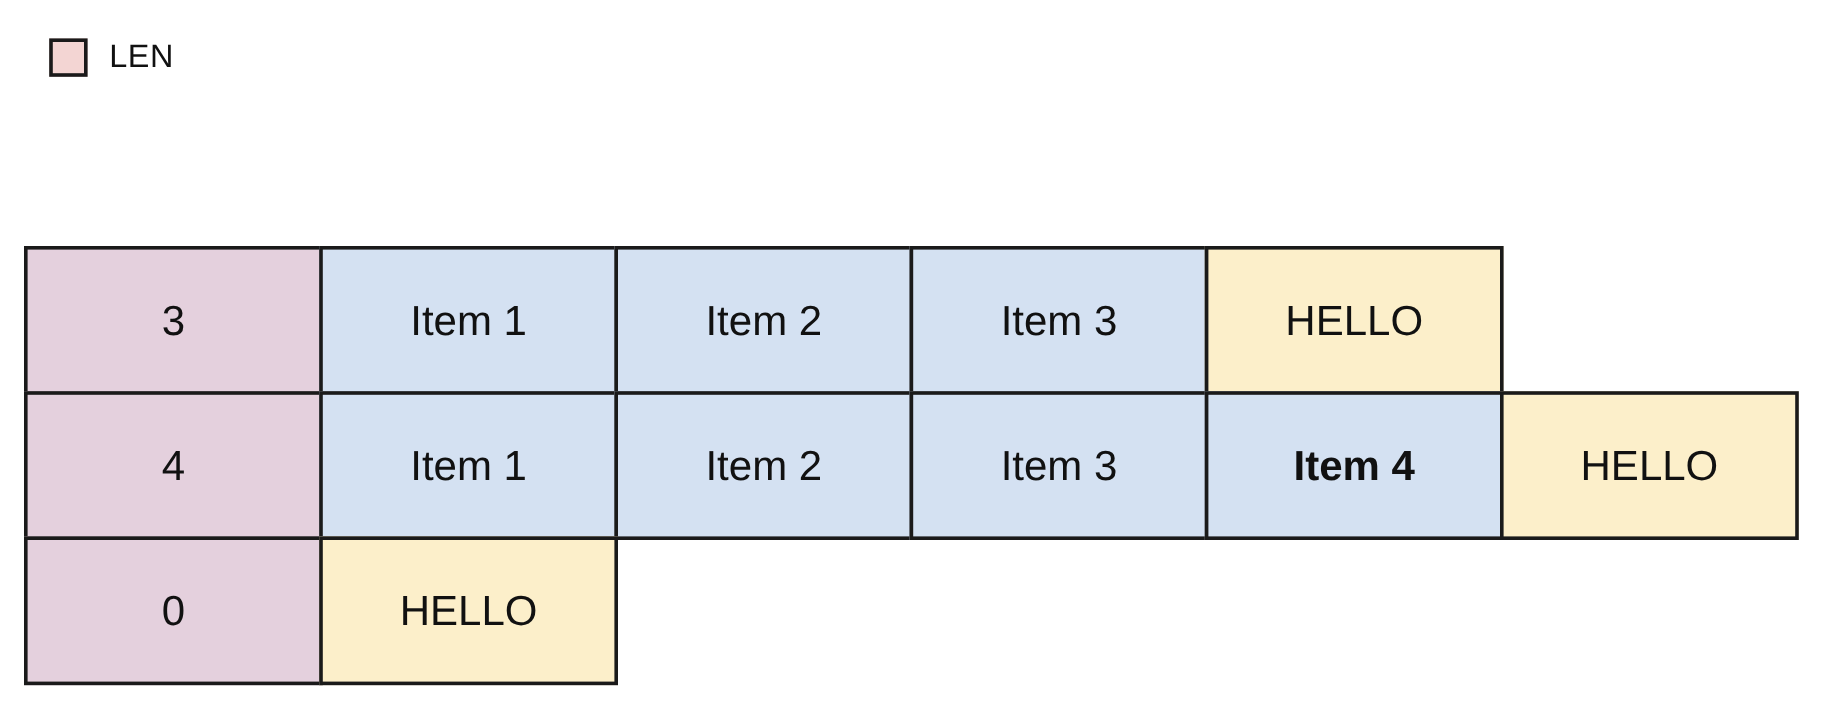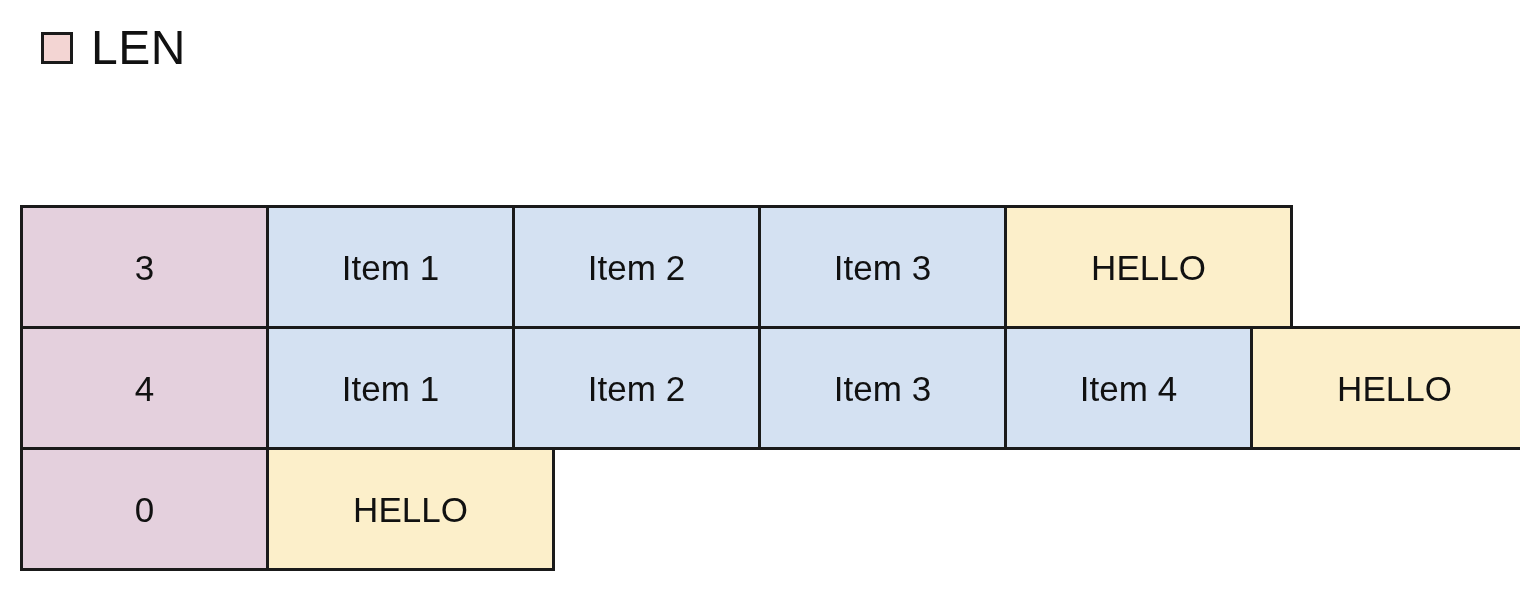--- a/index.html
+++ b/index.html
@@ -29,21 +29,21 @@
   }
   .legend-swatch {
     width: 32px;
     height: 32px;
     border: 3px solid #1a1a1a;
     box-sizing: border-box;
     flex: 0 0 auto;
   }
   .legend-label {
     margin-left: 18px;
-    font-size: 48px;
+    font-size: 27px;
     line-height: 41px;
     letter-spacing: 0.5px;
     white-space: nowrap;
   }
 
   
   #table {
     position: absolute;
     left: 20px;
     top: 205px;
@@ -62,21 +62,21 @@
     justify-content: center;
     font-size: 35px;
     line-height: 35px;
     margin-left: -3px;
     white-space: nowrap;
   }
   .cell:first-child { margin-left: 0; }
 
   .w-len { width: 249px; }
   .w-lst { width: 249px; }
-  .w-fld { width: 289px; }
+  .w-fld { width: 249px; }
 </style>
 </head>
 <body>
 
 <div id="legend">
     <div class="legend-row">
       <span class="legend-swatch" style="background: rgb(243, 213, 211);"></span>
       <span class="legend-label">LEN</span>
     </div>
   </div>
@@ -87,20 +87,20 @@
       <div class="cell w-lst" style="background: rgb(212, 225, 242);">Item 1</div>
       <div class="cell w-lst" style="background: rgb(212, 225, 242);">Item 2</div>
       <div class="cell w-lst" style="background: rgb(212, 225, 242);">Item 3</div>
       <div class="cell w-fld" style="background: rgb(252, 239, 202);">HELLO</div>
     </div>
     <div class="row">
       <div class="cell w-len" style="background: rgb(228, 208, 221);">4</div>
       <div class="cell w-lst" style="background: rgb(212, 225, 242);">Item 1</div>
       <div class="cell w-lst" style="background: rgb(212, 225, 242);">Item 2</div>
       <div class="cell w-lst" style="background: rgb(212, 225, 242);">Item 3</div>
-      <div class="cell w-lst" style="background: rgb(212, 225, 242);">Item 4</div>
+      <div class="cell w-lst" style="background: rgb(212, 225, 242); font-weight: bold;">Item 4</div>
       <div class="cell w-fld" style="background: rgb(252, 239, 202);">HELLO</div>
     </div>
     <div class="row">
       <div class="cell w-len" style="background: rgb(228, 208, 221);">0</div>
       <div class="cell w-fld" style="background: rgb(252, 239, 202);">HELLO</div>
     </div>
   </div>
 
 </body></html>

